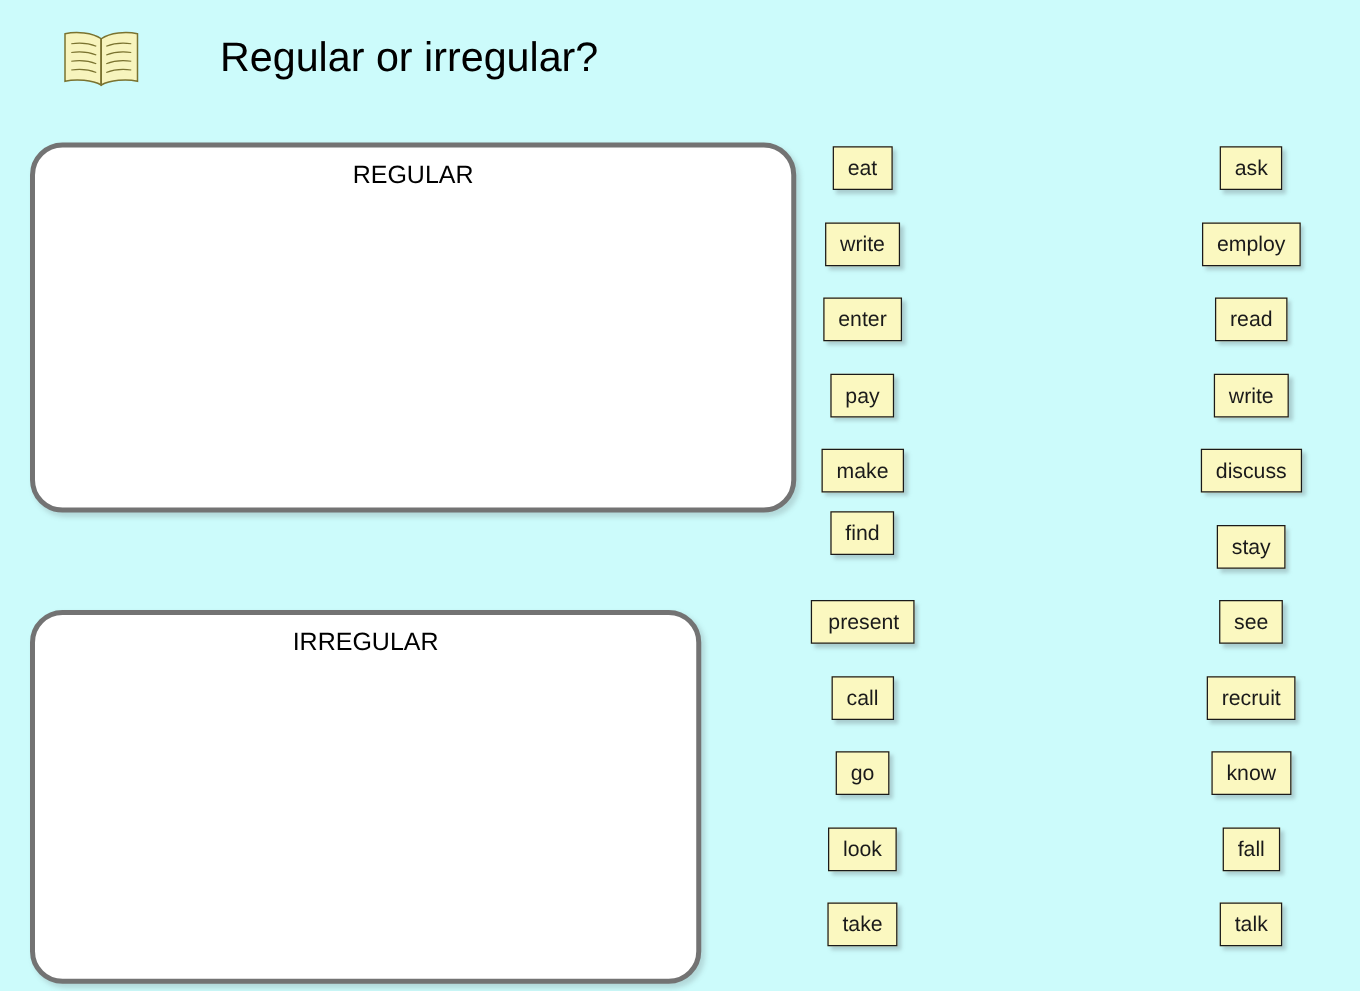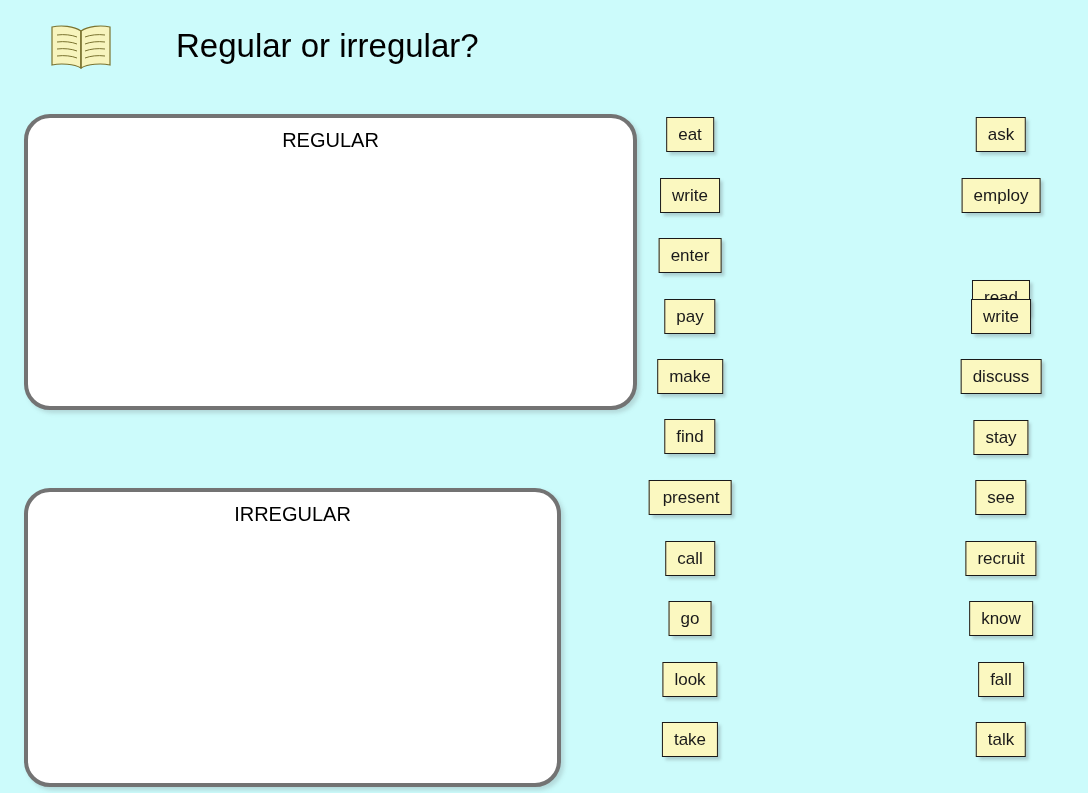--- a/index.html
+++ b/index.html
@@ -134,31 +134,31 @@
 <div class="dropbox" id="box-irregular">
   <div class="dropbox-label">IRREGULAR</div>
 </div>
 
 <div class="tile-column" id="column-1">
     <div class="tile" style="top: 0px;">eat</div>
     <div class="tile" style="top: 61px;">write</div>
     <div class="tile" style="top: 121px;">enter</div>
     <div class="tile" style="top: 182px;">pay</div>
     <div class="tile" style="top: 242px;">make</div>
-    <div class="tile" style="top: 302px;">find</div>
+    <div class="tile" style="top: 292px;">find</div>
     <div class="tile" style="top: 363px; padding-left: 13px;">present</div>
     <div class="tile" style="top: 424px;">call</div>
     <div class="tile" style="top: 484px;">go</div>
     <div class="tile" style="top: 545px;">look</div>
     <div class="tile" style="top: 605px;">take</div>
   </div>
 <div class="tile-column" id="column-2">
     <div class="tile" style="top: 0px;">ask</div>
     <div class="tile" style="top: 61px;">employ</div>
-    <div class="tile" style="top: 121px; margin-top: 42px;">read</div>
+    <div class="tile" style="top: 121px;">read</div>
     <div class="tile" style="top: 182px;">write</div>
     <div class="tile" style="top: 242px;">discuss</div>
     <div class="tile" style="top: 303px;">stay</div>
     <div class="tile" style="top: 363px;">see</div>
     <div class="tile" style="top: 424px;">recruit</div>
     <div class="tile" style="top: 484px;">know</div>
     <div class="tile" style="top: 545px;">fall</div>
     <div class="tile" style="top: 605px;">talk</div>
   </div>
 

